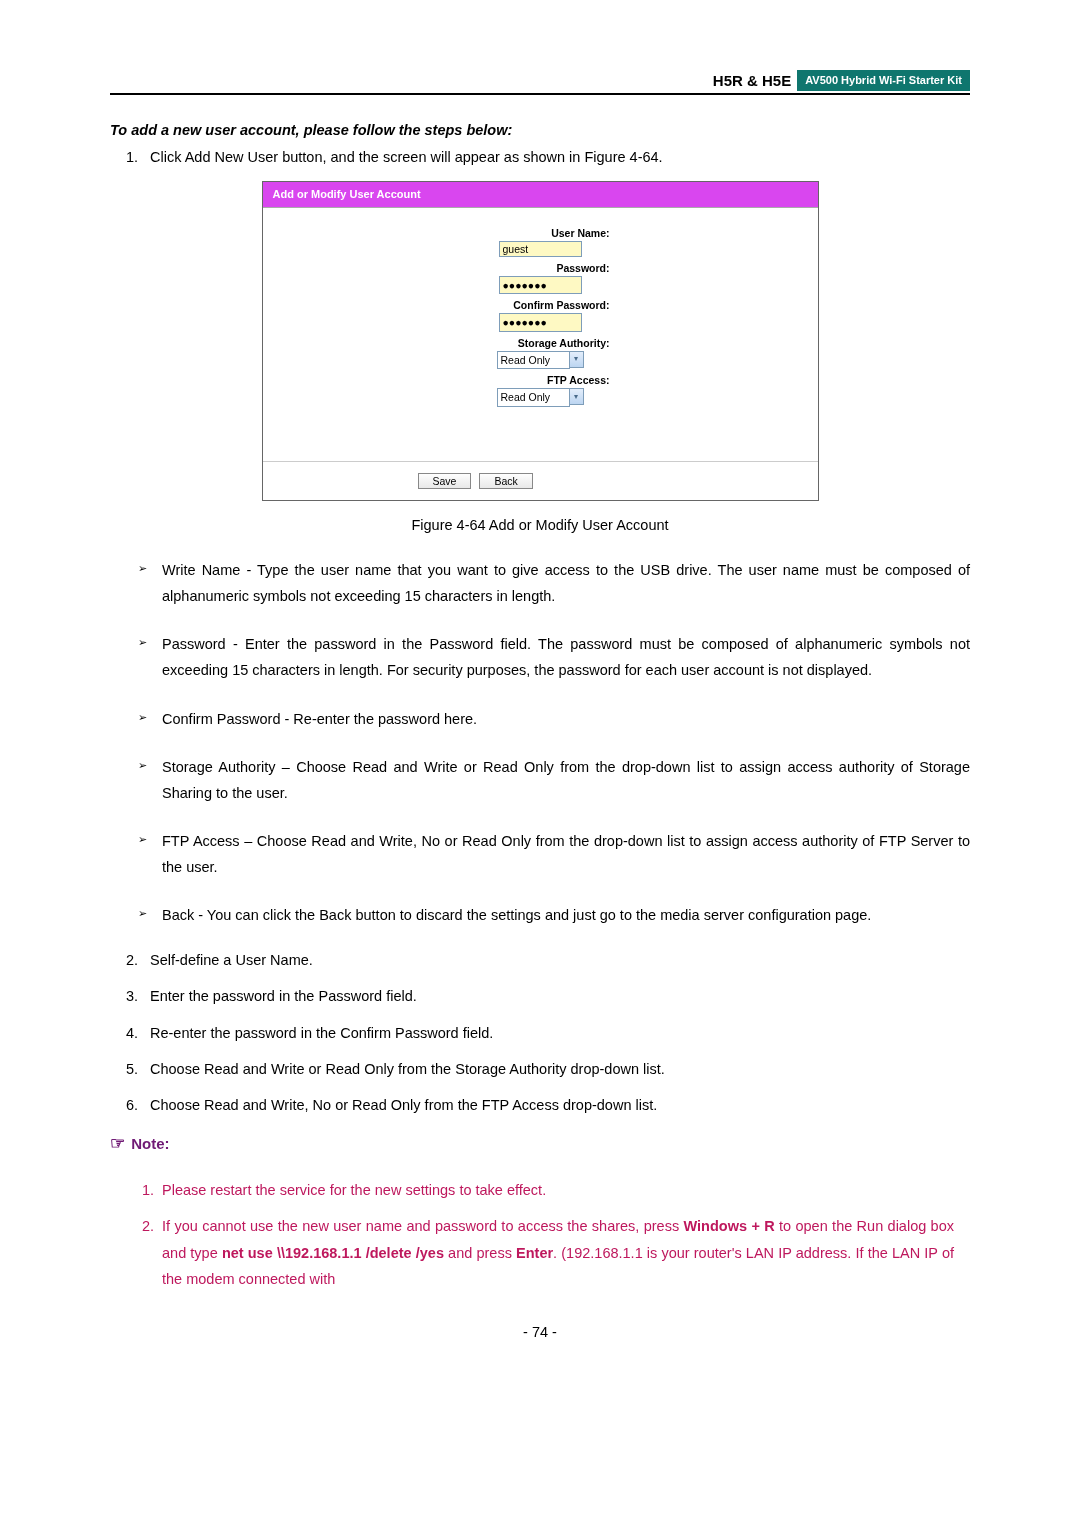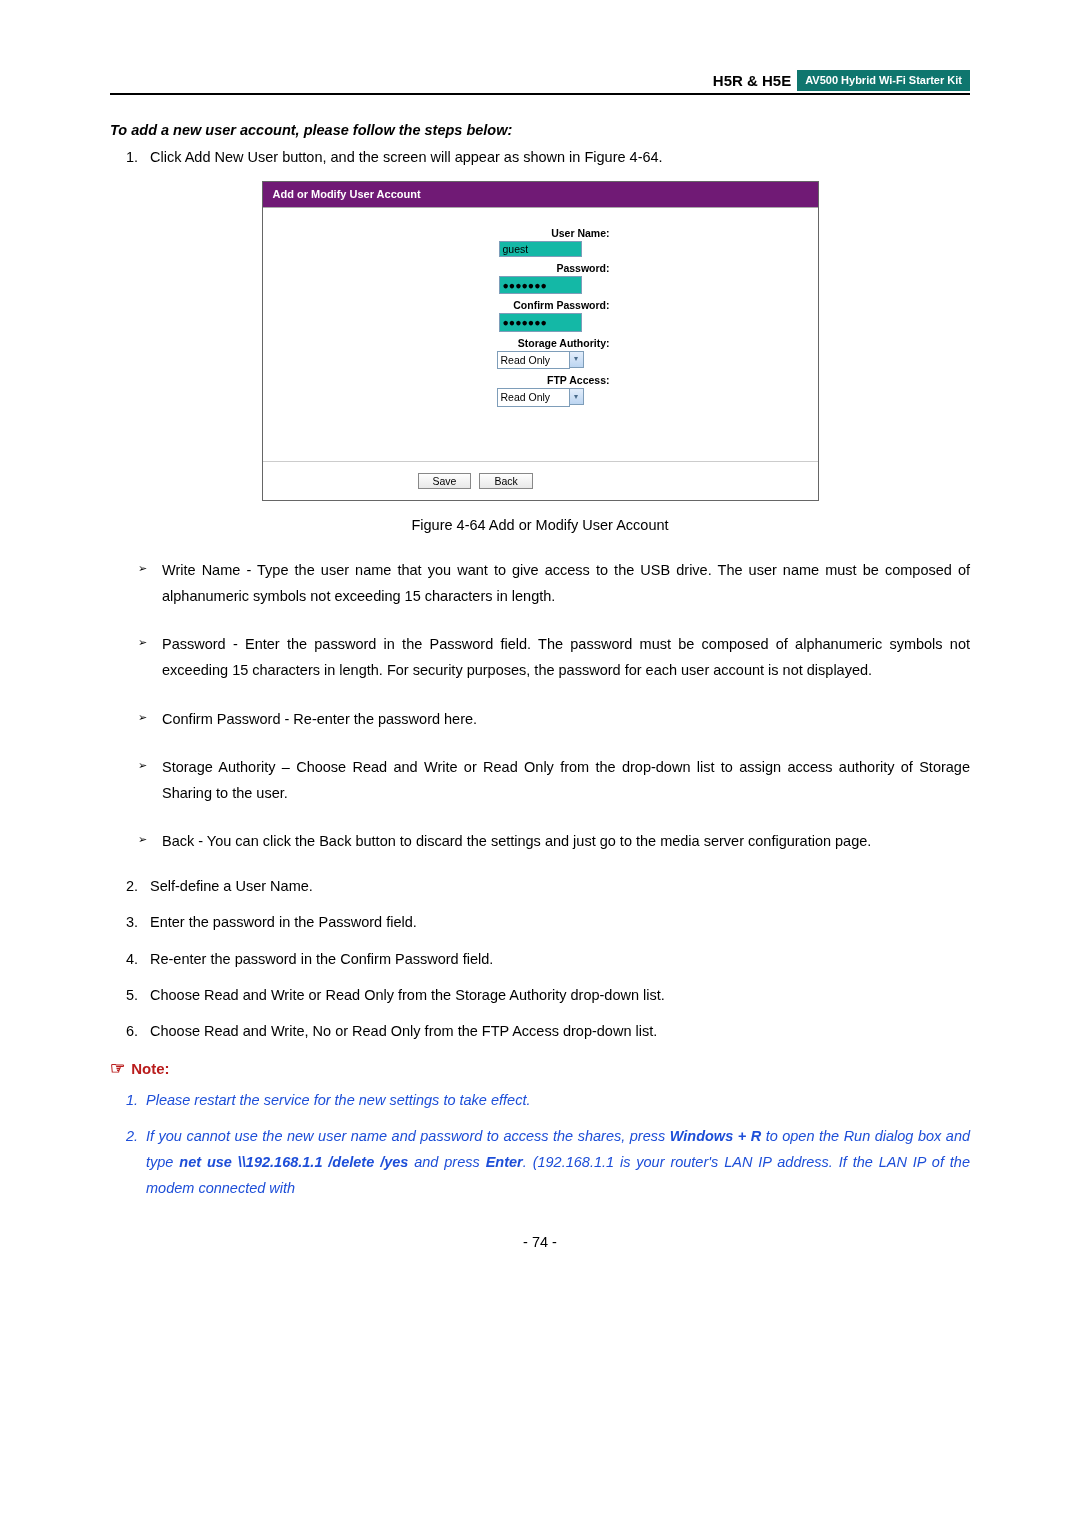--- a/index.html
+++ b/index.html
@@ -46,21 +46,21 @@
     margin-bottom: 12px;
     padding-left: 8px;
   }
   .bold { font-weight: normal; }
   .figure-wrap {
     margin: 10px auto 8px auto;
     width: 555px;
     border: 1px solid #666;
   }
   .figure-header {
-    background: #701a75;
+    background: #d946ef;
     color: #fff;
     font-size: 11px;
     font-weight: bold;
     padding: 5px 10px;
     border-bottom: 1px solid #aaa;
   }
   .figure-body {
     background: #fff;
     padding: 18px 16px 50px 16px;
   }
@@ -76,21 +76,21 @@
     font-size: 10.5px;
     color: #000;
     padding-right: 6px;
     font-weight: bold;
   }
   .form-input {
     font-size: 10.5px;
     padding: 1px 3px;
     border: 1px solid #7e9db9;
     width: 75px;
-    background:#14b8a6;
+    background:#fef9c3;
     font-family: Arial, sans-serif;
   }
   .form-select {
     display: flex;
   }
   .form-select-box {
     font-size: 10.5px;
     padding: 1px 3px;
     border: 1px solid #7e9db9;
     width: 65px;
@@ -147,35 +147,34 @@
   }
   ol.numbered-cont {
     margin: 0 0 14px 0;
     padding-left: 32px;
   }
   ol.numbered-cont > li {
     margin-bottom: 16px;
     padding-left: 8px;
   }
   .note-header {
-    color: #b91c1c;
+    color: #701a75;
     font-weight: bold;
     font-size: 15px;
-    margin: 10px 0 6px 0;
+    margin: 10px 0 22px 0;
   }
   .note-header::before {
     content: "☞";
     margin-right: 6px;
     font-size: 17px;
   }
   ol.note-list {
-    margin: 0;
-    padding-left: 32px;
-    color: #1d4ed8;
-    font-style: italic;
+    margin: 16px;
+    padding-left: 32px;
+    color: #be185d;
   }
   ol.note-list > li {
     margin-bottom: 10px;
     text-align: justify;
     line-height: 1.8;
     padding-left: 4px;
   }
   .note-bold { font-weight: bold; }
   .page-num {
     text-align: center;
@@ -234,20 +233,21 @@
   </div>
 </div>
 
 <div class="figure-caption">Figure 4-64 Add or Modify User Account</div>
 
 <ul class="arrows">
   <li><span class="bold">Write Name - </span><span>Type the user name that you want to give access to the USB drive. The user name must be composed of alphanumeric symbols not exceeding 15 characters in length.</span></li>
   <li><span class="bold">Password - </span><span>Enter the password in the Password field. The password must be composed of alphanumeric symbols not exceeding 15 characters in length. For security purposes, the password for each user account is not displayed.</span></li>
   <li><span class="bold">Confirm Password - </span><span>Re-enter the password here.</span></li>
   <li><span class="bold">Storage Authority – </span><span>Choose </span><span class="bold">Read and Write</span><span> or </span><span class="bold">Read Only</span><span> from the drop-down list to assign access authority of Storage Sharing to the user.</span></li>
+  <li><span class="bold">FTP Access – </span><span>Choose </span><span class="bold">Read and Write</span><span>, </span><span class="bold">No</span><span> or </span><span class="bold">Read Only</span><span> from the drop-down list to assign access authority of FTP Server to the user.</span></li>
   <li><span class="bold">Back</span><span> - You can click the </span><span class="bold">Back</span><span> button to discard the settings and just go to the media server configuration page.</span></li>
 </ul>
 
 <ol class="numbered-cont" start="2">
   <li><span>Self-define a </span><span class="bold">User Name</span><span>.</span></li>
   <li><span>Enter the password in the </span><span class="bold">Password</span><span> field.</span></li>
   <li><span>Re-enter the password in the </span><span class="bold">Confirm Password</span><span> field.</span></li>
   <li><span>Choose </span><span class="bold">Read and Write</span><span> or </span><span class="bold">Read Only</span><span> from the </span><span class="bold">Storage Authority</span><span> drop-down list.</span></li>
   <li><span>Choose </span><span class="bold">Read and Write</span><span>, </span><span class="bold">No</span><span> or </span><span class="bold">Read Only</span><span> from the </span><span class="bold">FTP Access</span><span> drop-down list.</span></li>
 </ol>

